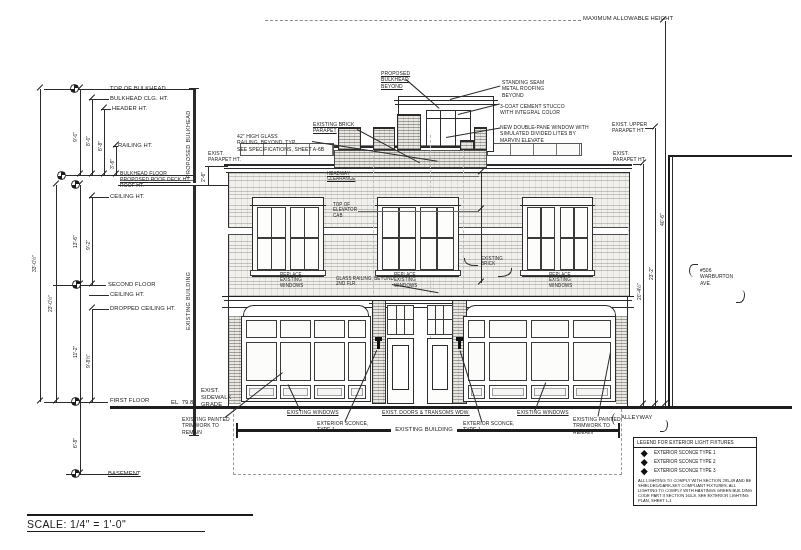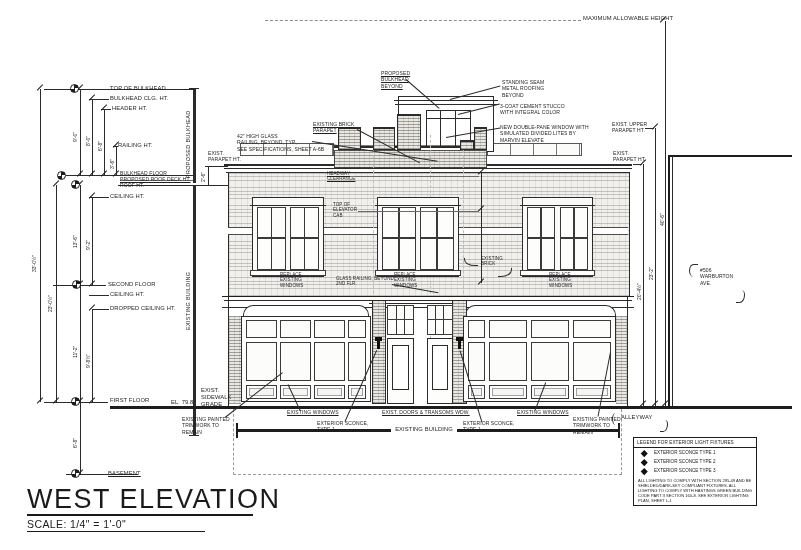--- a/index.html
+++ b/index.html
@@ -371,18 +371,17 @@
     <div style="font-size:4.6px;padding:2px 3px 1.5px;border-bottom:1px solid #1d1d1d;letter-spacing:.1px;">LEGEND FOR EXTERIOR LIGHT FIXTURES</div>
     <div class="legend-item-sym" style="left:8px;top:13px;"></div>
     <div style="position:absolute;left:20px;top:12px;font-size:4.6px;">EXTERIOR SCONCE TYPE 1</div>
     <div class="legend-item-sym" style="left:8px;top:22px;"></div>
     <div style="position:absolute;left:20px;top:21px;font-size:4.6px;">EXTERIOR SCONCE TYPE 2</div>
     <div class="legend-item-sym" style="left:8px;top:31px;"></div>
     <div style="position:absolute;left:20px;top:30px;font-size:4.6px;">EXTERIOR SCONCE TYPE 3</div>
     <div style="position:absolute;left:4px;top:40px;width:114px;font-size:4.1px;line-height:1.25;">ALL LIGHTING TO COMPLY WITH SECTION 295-49 AND BE SHIELDED/DARK-SKY COMPLIANT FIXTURES. ALL LIGHTING TO COMPLY WITH HASTINGS GREEN BUILDING CODE PART II SECTION 160-8. SEE EXTERIOR LIGHTING PLAN, SHEET L-1</div>
   </div>
 
-  <div id="title-main" style="left:27px;top:484px;">WEST ELEVATION</div>
   <div class="abs" style="left:27px;top:514px;width:226px;height:1.6px;background:#1a1a1a;"></div>
   <div id="title-scale" style="left:27px;top:518px;">SCALE: 1/4" = 1'-0"</div>
   <div class="abs" style="left:27px;top:531px;width:178px;height:1px;background:#1a1a1a;"></div>
 
 </div>
 
 </body></html>

